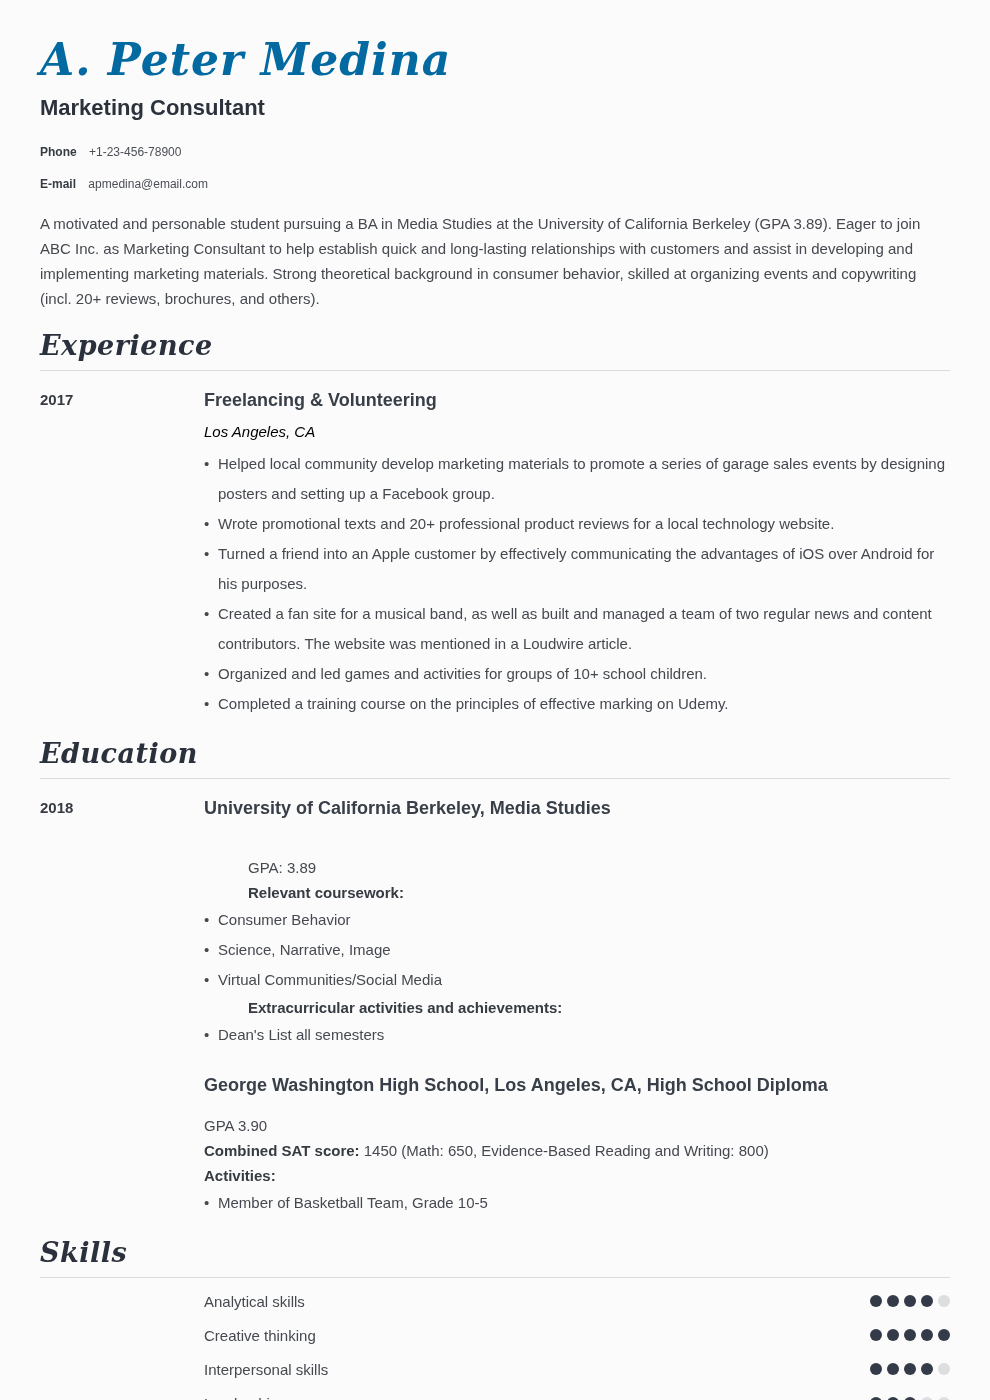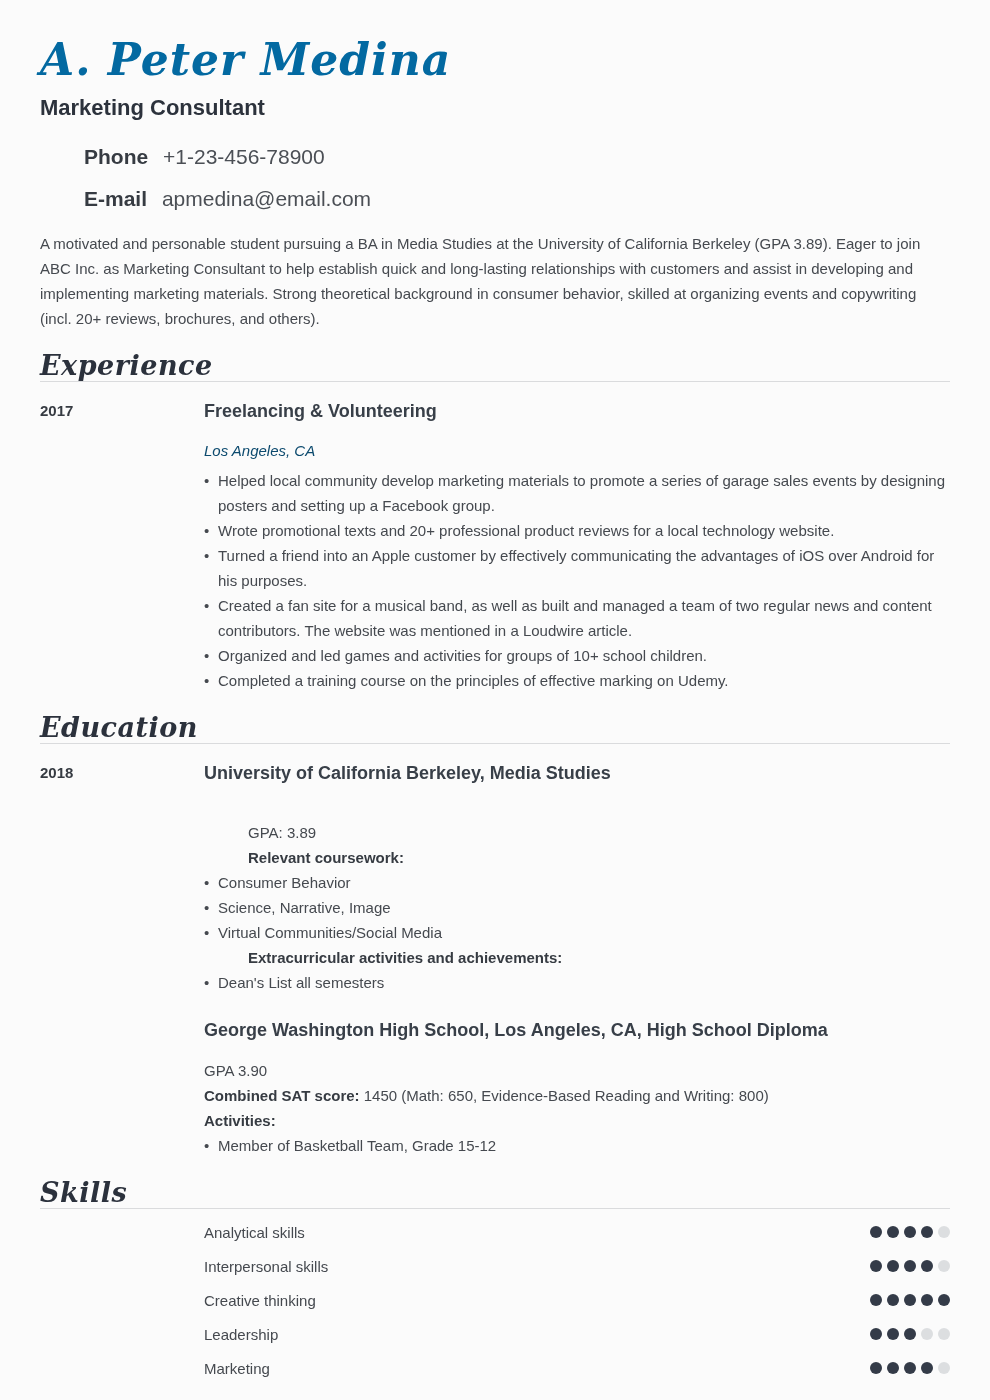--- a/index.html
+++ b/index.html
@@ -14,45 +14,45 @@
 
   
   .name {
     font-family: "DejaVu Serif", serif;
     font-style: italic; font-weight: 700;
     font-size: 44px; line-height: 52px;
     color: #0369a1; margin: 0; letter-spacing: 1px;
   }
   .job-title { font-size: 22px; font-weight: 700; color: #2c323c; margin-top: 9px; }
   .contacts { margin-top: 24px; }
-  .contact-row { font-size: 21px; margin-bottom: 18px; margin-left: 44px; }
+  .contact-row { font-size: 12px; margin-bottom: 18px; }
   .c-label { font-weight: 700; color: #363b42; margin-right: 9px; }
   .c-value { color: #4b4f55; }
   .summary { font-size: 15px; line-height: 25px; margin: 20px 0 0 0; color: #45494f; }
 
   
   .sec-head {
     margin-top: 20px;
     border-bottom: 1px solid #dadbdd;
-    padding-bottom: 0;
+    padding-bottom: 9px;
   }
   .sec-title {
     font-family: "DejaVu Serif", serif;
     font-style: italic; font-weight: 700;
     font-size: 27px; line-height: 30px;
     color: #2b313c; margin: 0; letter-spacing: 0.5px;
   }
 
   
   .entry { display: grid; grid-template-columns: 155px 1fr; margin-top: 18px; gap: 9px; }
   .entry-date { font-weight: 700; font-size: 15px; color: #363b42; padding-top: 2px; }
   .entry-title { font-size: 18px; font-weight: 700; color: #383f48; margin: 0; line-height: 22px; }
-  .entry-location { font-style: italic; font-size: 15px; color: #0c4a6e; margin-top: 20px; }
-
-  ul.bullets { list-style: none; margin: 9px 0 0 0; padding: 0; font-size: 15px; line-height: 25px; color: #45494f; }
+  .entry-location { font-style: italic; font-size: 15px; color: #000000; margin-top: 12px; }
+
+  ul.bullets { list-style: none; margin: 9px 0 0 0; padding: 0; font-size: 15px; line-height: 30px; color: #45494f; }
   ul.bullets li { padding-left: 14px; position: relative; }
   ul.bullets li::before { content: "\2022"; position: absolute; left: 0; color: #45494f; }
 
   .edu-lines { margin-top: 36px; font-size: 15px; line-height: 25px; color: #45494f; }
   .edu-lines .line { min-height: 25px; margin-left: 44px; }
   .b-label { font-weight: 700; color: #363b42; }
   .sub-entry { margin-top: 24px; }
   .sub-entry .entry-title { margin-bottom: 17px; }
   .sub-lines { font-size: 15px; line-height: 25px; color: #45494f; }
 
@@ -133,21 +133,21 @@
           </ul>
         </div>
 
         <div class="sub-entry">
           <h3 class="entry-title">George Washington High School, Los Angeles, CA, High School Diploma</h3>
           <div class="sub-lines">
             <div class="line">GPA 3.90</div>
             <div class="line"><span class="b-label">Combined SAT score:</span><span> 1450 (Math: 650, Evidence-Based Reading and Writing: 800)</span></div>
             <div class="line b-label">Activities:</div>
             <ul class="bullets" style="margin-top:0;">
-              <li>Member of Basketball Team, Grade 15-12</li>
+              <li>Member of Basketball Team, Grade 10-5</li>
             </ul>
           </div>
         </div>
       </div>
     </div>
   </section>
 
   <section>
     <div class="sec-head">
       <h2 class="sec-title">Skills</h2>
@@ -159,40 +159,40 @@
           <span>Analytical skills</span>
           <span class="dots">
               <span class="dot filled"></span>
               <span class="dot filled"></span>
               <span class="dot filled"></span>
               <span class="dot filled"></span>
               <span class="dot"></span>
             </span>
         </div>
         <div class="skill-row">
+          <span>Creative thinking</span>
+          <span class="dots">
+              <span class="dot filled"></span>
+              <span class="dot filled"></span>
+              <span class="dot filled"></span>
+              <span class="dot filled"></span>
+              <span class="dot filled"></span>
+            </span>
+        </div>
+        <div class="skill-row">
           <span>Interpersonal skills</span>
           <span class="dots">
               <span class="dot filled"></span>
               <span class="dot filled"></span>
               <span class="dot filled"></span>
               <span class="dot filled"></span>
               <span class="dot"></span>
             </span>
         </div>
         <div class="skill-row">
-          <span>Creative thinking</span>
-          <span class="dots">
-              <span class="dot filled"></span>
-              <span class="dot filled"></span>
-              <span class="dot filled"></span>
-              <span class="dot filled"></span>
-              <span class="dot filled"></span>
-            </span>
-        </div>
-        <div class="skill-row">
           <span>Leadership</span>
           <span class="dots">
               <span class="dot filled"></span>
               <span class="dot filled"></span>
               <span class="dot filled"></span>
               <span class="dot"></span>
               <span class="dot"></span>
             </span>
         </div>
         <div class="skill-row">

